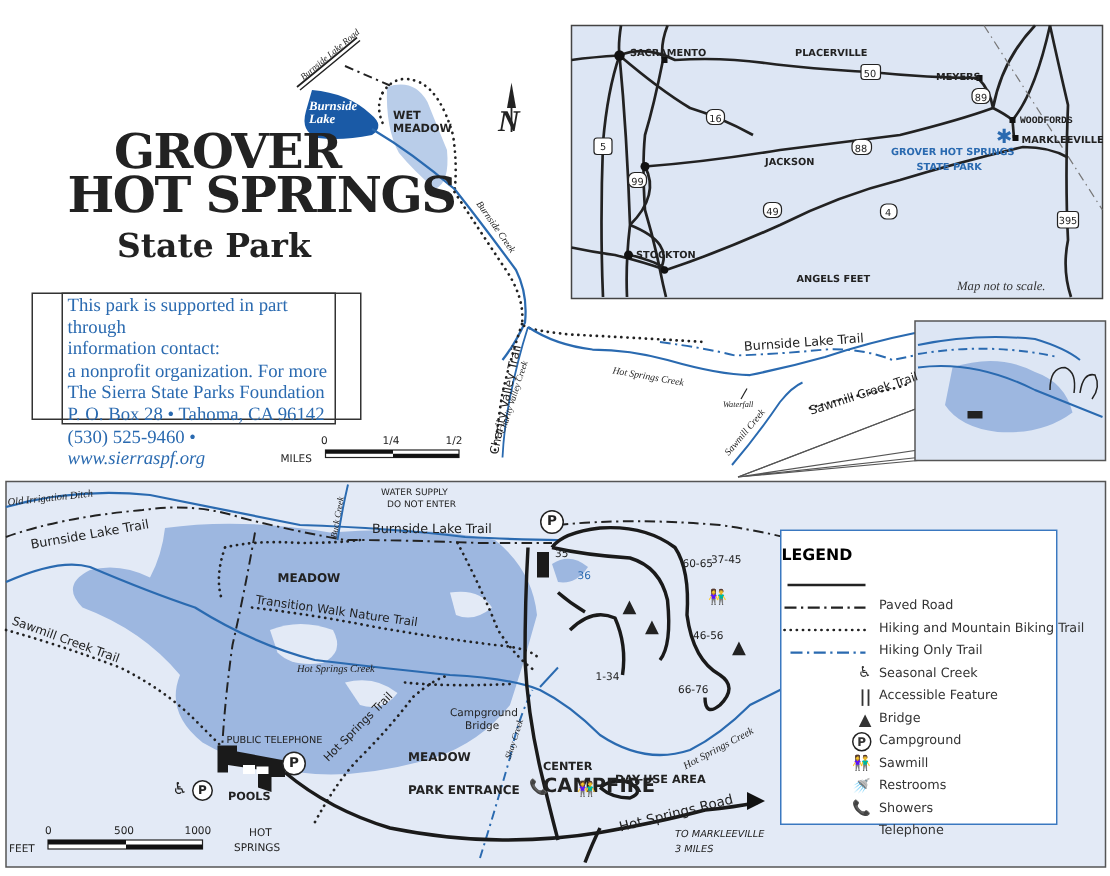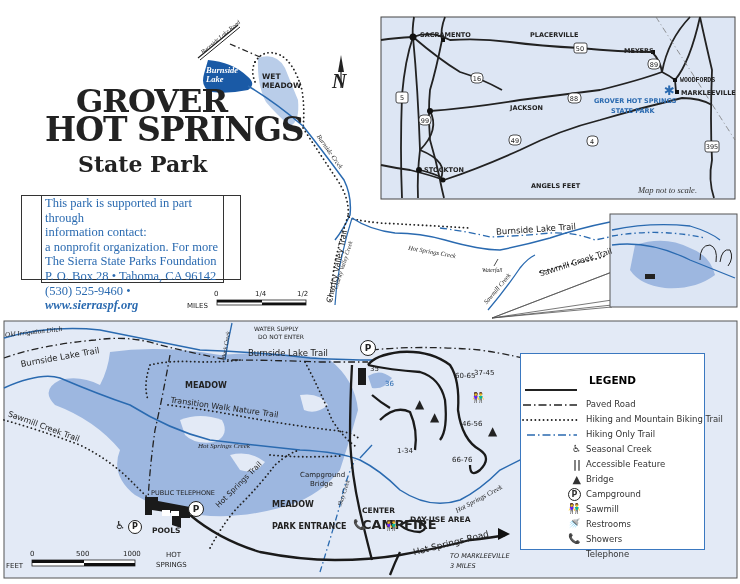--- a/index.html
+++ b/index.html
@@ -4,27 +4,27 @@
 <style>
   html,body{margin:0;padding:0;background:#fff;}
   #root{position:relative;width:740px;height:584px;overflow:hidden;background:#fff;font-family:"DejaVu Sans",sans-serif;}
   svg{position:absolute;left:0;top:0;}
   .title{position:absolute;font-family:"DejaVu Serif",serif;color:#222;font-weight:bold;letter-spacing:-1px;}
   .t1{left:76px;top:82px;font-size:32px;}
   .t2{left:45px;top:110px;font-size:33px;}
   .t3{left:78px;top:151px;font-size:22px;letter-spacing:0;}
   .info{position:absolute;left:41px;top:195px;width:183px;height:88px;border:1px solid #333;font-family:"Liberation Serif",serif;color:#2a6ab0;font-size:12.5px;line-height:14.6px;padding:0 0 0 3px;box-sizing:border-box;}
   .info-outer{position:absolute;left:21px;top:195px;width:218px;height:83px;border:1px solid #333;}
-  .info i{font-style:italic;font-weight:bold;}
+  .info i{font-style:italic;}
   .lbl{position:absolute;font-size:8px;color:#222;white-space:nowrap;}
   .bold{font-weight:bold;}
   .serif-i{font-family:"Liberation Serif",serif;font-style:italic;}
   .blue{color:#2a6ab0;}
   .legend{position:absolute;left:520px;top:353px;width:183px;height:195px;background:#fff;border:1px solid #3a78c0;}
-  .legend h4{margin:0;text-align:center;font-size:10.5px;padding-top:20px;font-weight:bold;}
+  .legend h4{margin:0;text-align:left;font-size:10.5px;padding-top:10px;font-weight:bold;}
   .lg-row{position:absolute;left:0;height:14px;font-size:8.5px;color:#333;}
   .lg-row .txt{position:absolute;left:65px;top:16px;white-space:nowrap;}
   .lg-row .sym{position:absolute;left:0;top:0;width:60px;height:14px;}
 </style>
 </head>
 <body>
 
 <div id="root">
 
   <svg width="740" height="584" viewBox="0 0 740 584">

